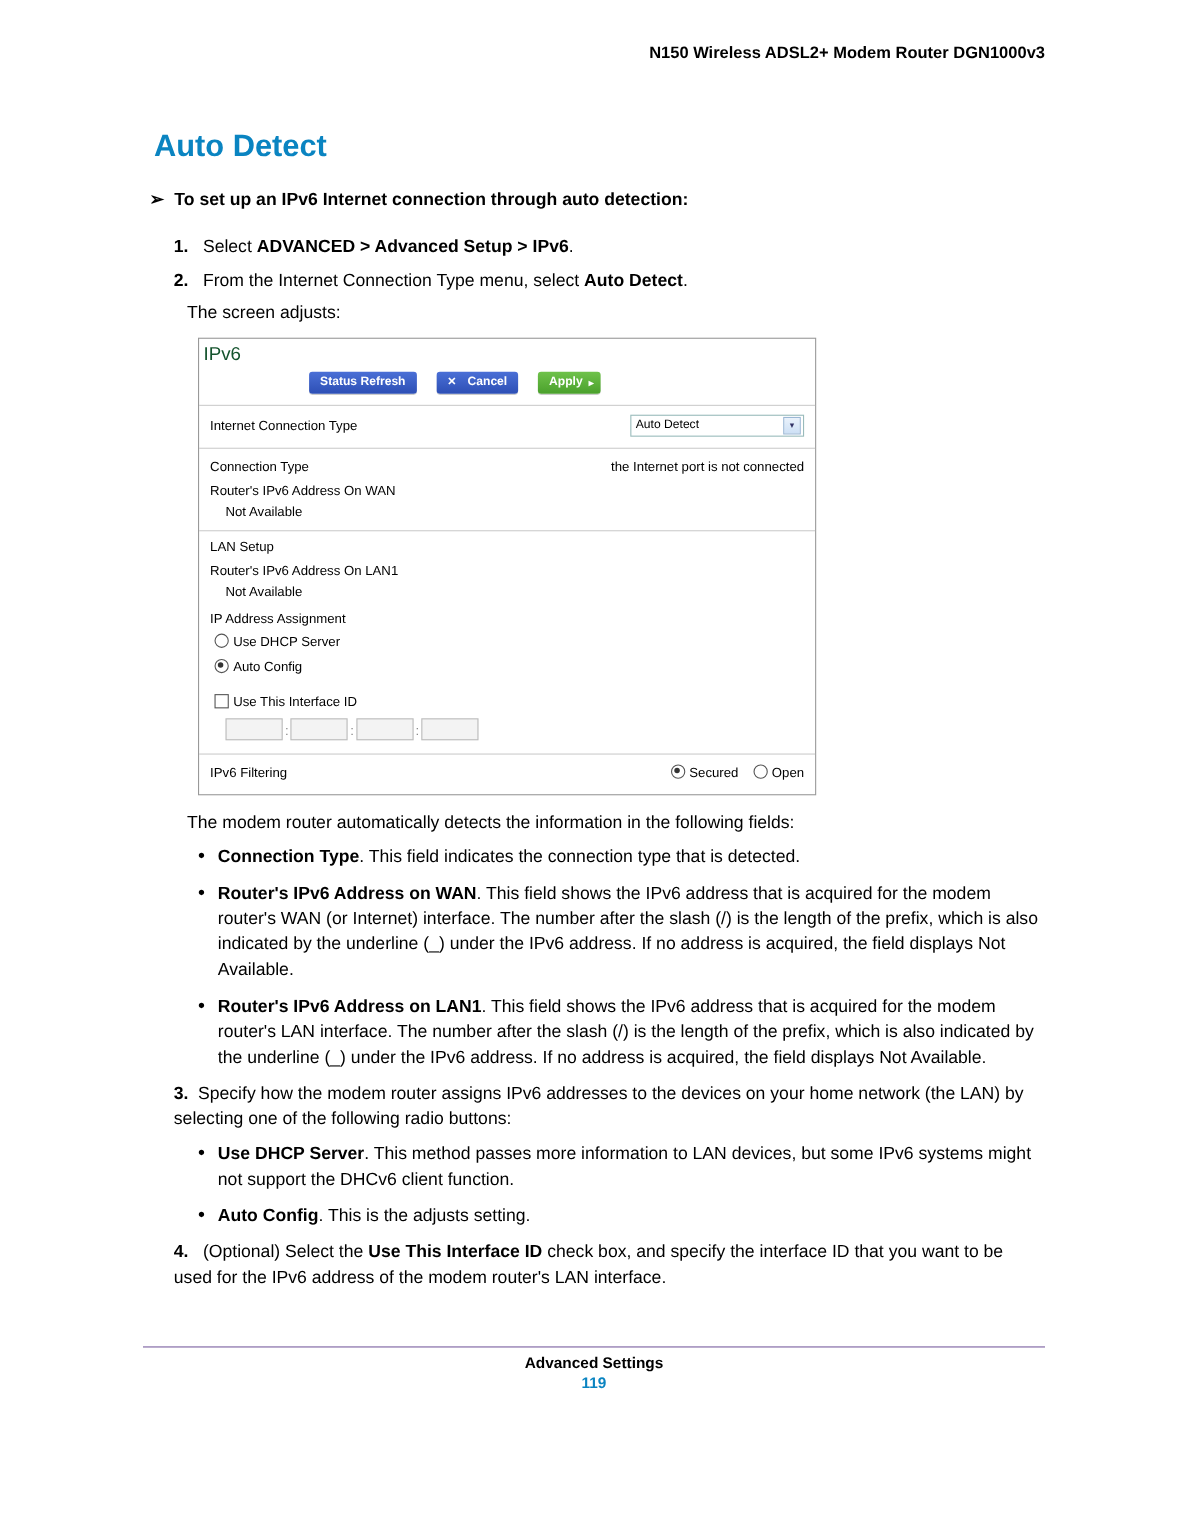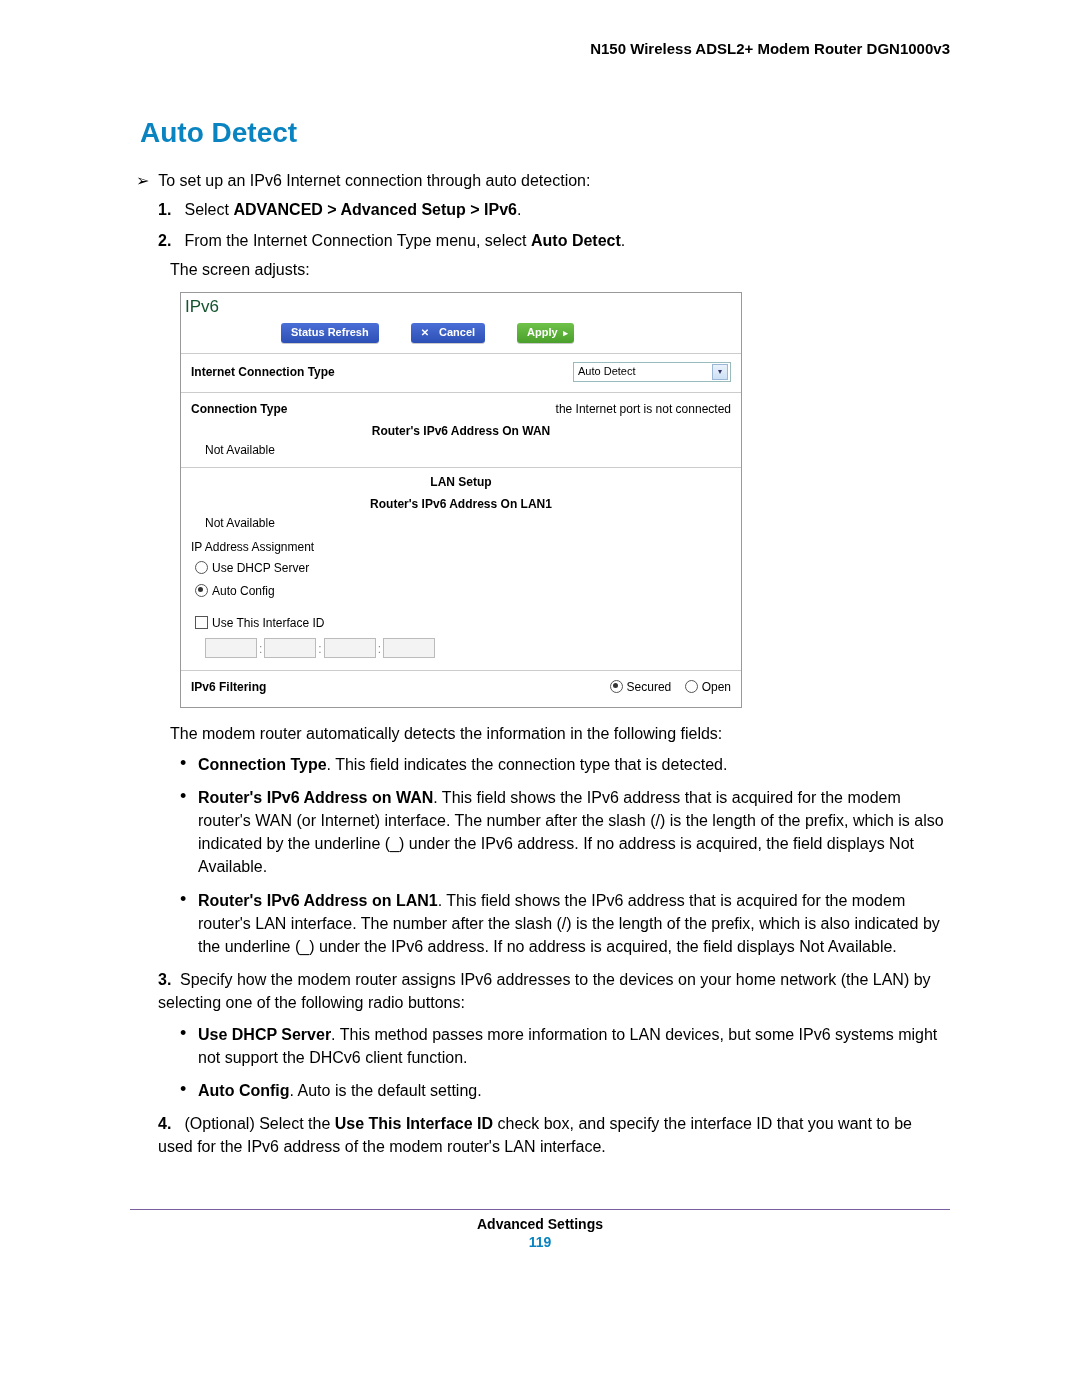--- a/index.html
+++ b/index.html
@@ -25,23 +25,23 @@
     color: #0a84c1;
     font-size: 28px;
     margin: 0 0 22px 0;
     font-weight: bold;
     padding-left: 10px;
   }
   .task {
     margin-left: 10px;
   }
   .task-lead {
-    font-weight: normal;
+    font-weight: bold;
     font-size: 16px;
-    margin-bottom: 8px;
+    margin-bottom: 22px;
   }
   .task-lead .arrow {
     display:inline-block;
     width:18px;
     margin-left:-4px;
   }
   ol.steps {
     list-style: none;
     margin: 0 0 0 18px;
     padding: 0;
@@ -94,21 +94,21 @@
     color: #000;
     background: #fff;
   }
   .ui-title {
     color: #14532d;
     font-size: 17px;
     padding: 2px 4px 0 4px;
   }
   .ui-toolbar {
     display:flex;
-    gap:32px;
+    gap:18px;
     padding: 4px 40px 10px 100px;
     align-items:center;
     border-bottom:1px solid #ccc;
   }
   .btn {
     display:inline-flex;
     align-items:center;
     height:20px;
     border-radius:3px;
     font-size:11px;
@@ -125,21 +125,21 @@
   }
   .btn-blue.cancel::before{
     content:"✕"; font-size:10px; color:#fff; margin-right:4px;
   }
   .ui-section {
     padding: 6px 10px 8px 10px;
     border-top:1px solid #ccc;
   }
   .ui-section.first{border-top:none;}
   .ui-row { display:flex; justify-content:space-between; align-items:center; margin:2px 0;}
-  .ui-label-bold { font-weight:bold;text-align:center; }
+  .ui-label-bold { font-weight:normal; }
   .ui-sub { margin-left:14px; margin-top:2px;}
   .select {
     display:inline-flex; align-items:center; justify-content:space-between;
     border:1px solid #9bb; background:#fff; height:18px; width:150px;
     padding:0 2px 0 4px; font-size:11px;
   }
   .select .chev {
     width:14px; height:14px; display:inline-flex; align-items:center; justify-content:center;
     background: linear-gradient(#eaf2fb,#cde0f5); border:1px solid #9bb7d5; font-size:8px; color:#336;
   }
@@ -258,21 +258,21 @@
         </ul>
       </li>
 
       <li>
         <span class="num">3.</span><span class="step-body">Specify how the modem router assigns IPv6 addresses to the devices on your home network (the LAN) by selecting one of the following radio buttons:</span>
         <ul class="bullets">
           <li>
             <b>Use DHCP Server</b><span>. This method passes more information to LAN devices, but some IPv6 systems might not support the DHCv6 client function.</span>
           </li>
           <li>
-            <b>Auto Config</b><span>. Auto is the default setting.</span>
+            <b>Auto Config</b><span>. This is the adjusts setting.</span>
           </li>
         </ul>
       </li>
 
       <li>
         <span class="num">4.</span><span class="step-body">
           <span>(Optional) Select the </span><b>Use This Interface ID</b><span> check box, and specify the interface ID that you want to be used for the IPv6 address of the modem router's LAN interface.</span>
         </span>
       </li>
     </ol>

